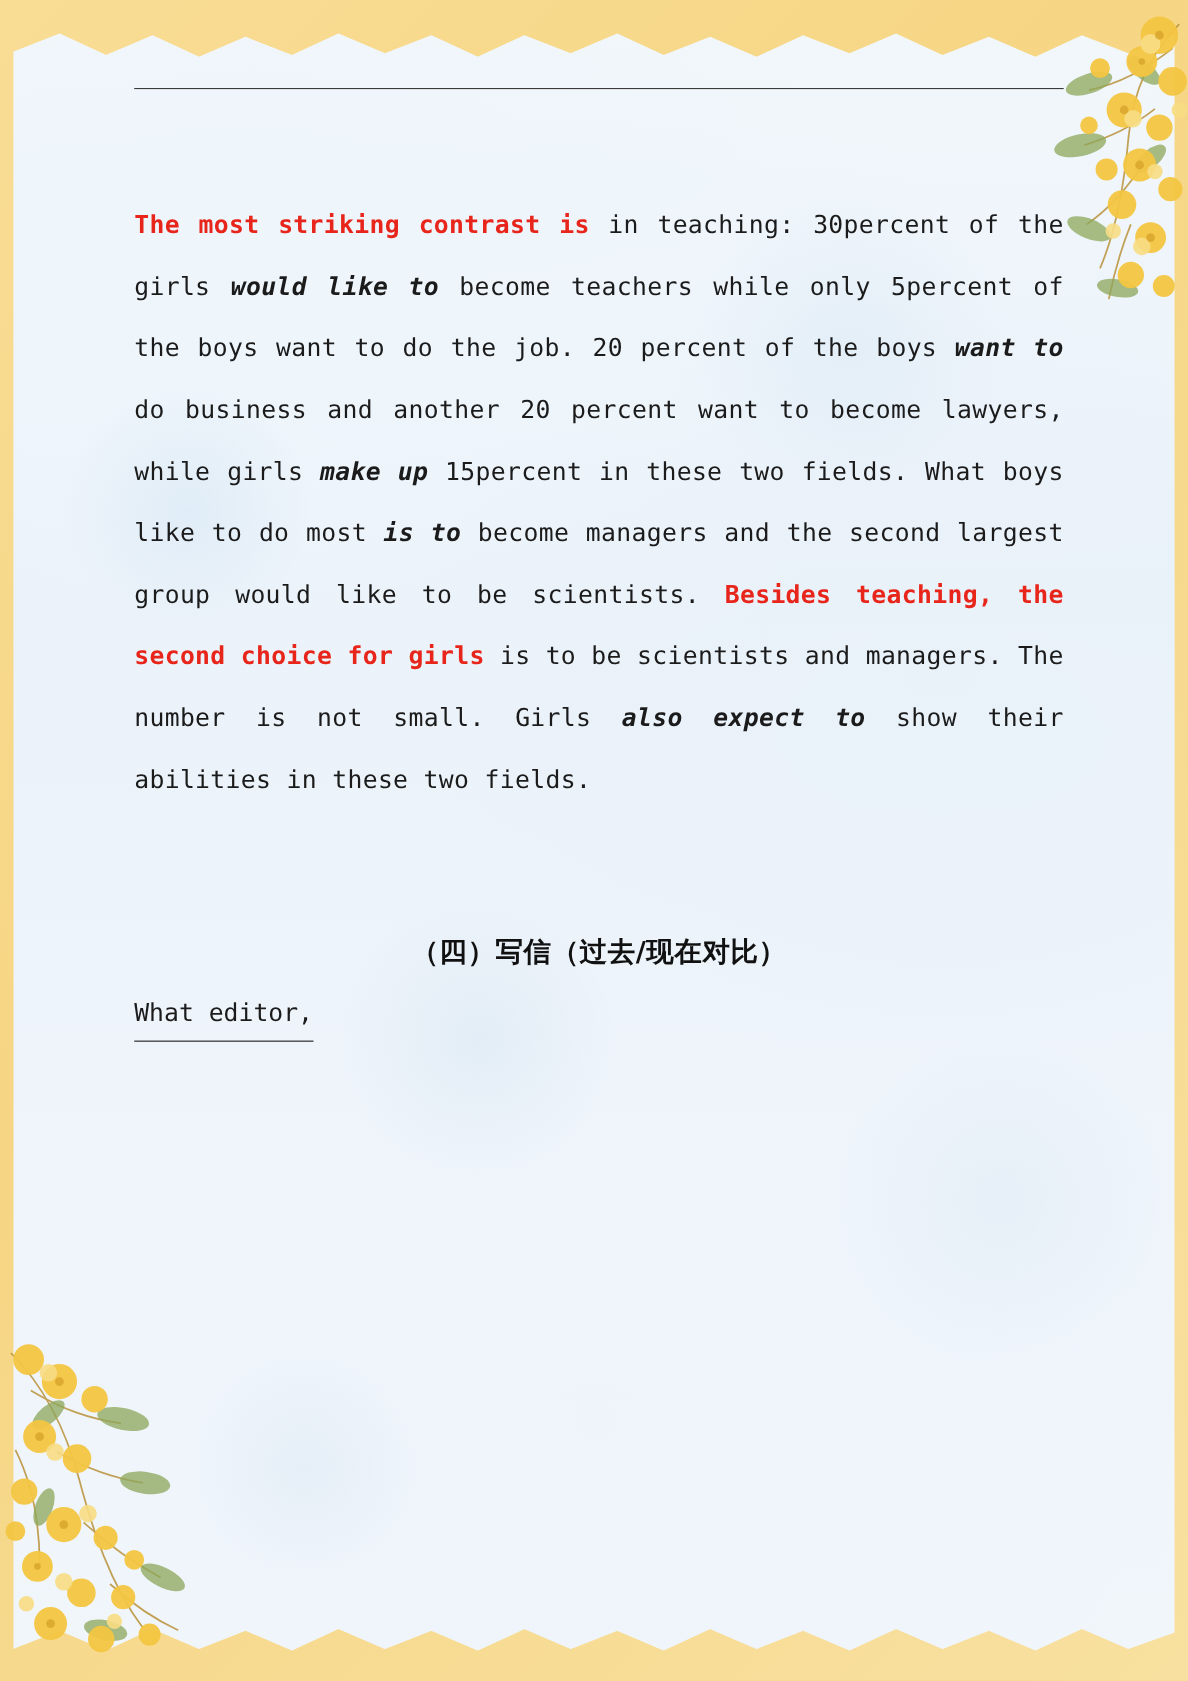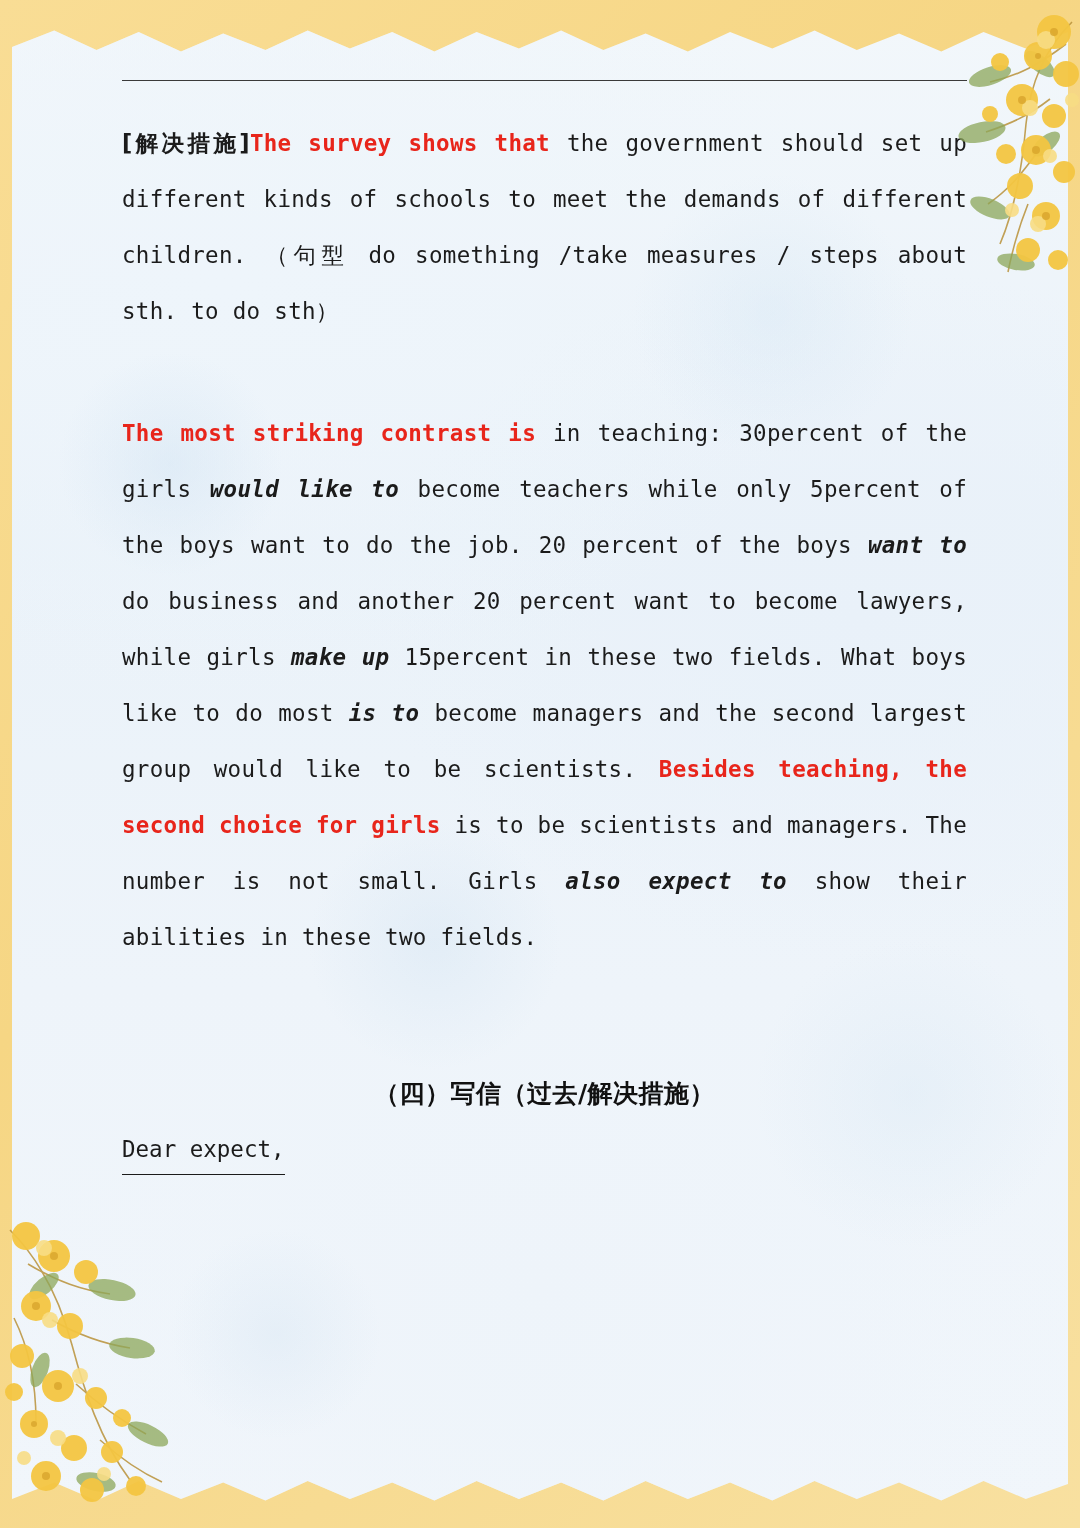--- a/index.html
+++ b/index.html
@@ -242,32 +242,29 @@
           <circle cx="46" cy="286" r="4"></circle>
         <circle cx="34" cy="234" r="3"></circle>
       </g>
     </g>
   </svg>
 
   <div class="content">
 
     <div class="hr-rule"></div>
 
-    <p class="para">
-      <span class="cn">[解决措施]</span><span class="redbold">The survey shows that</span><span> the government should set up different kinds of schools to meet the demands of different children. （句型 do something /take measures / steps about sth. to do sth）</span>
-    </p>
 
     <div class="gap-block"></div>
 
 
 
     <p class="para">
       <span class="redbold">The most striking contrast is</span><span> in teaching: 30percent of the girls </span><span class="bold">would like to</span><span> become teachers while only 5percent of the boys want to do the job. 20 percent of the boys </span><span class="bold">want to</span><span> do business and another 20 percent want to become lawyers, while girls </span><span class="bold">make up</span><span> 15percent in these two fields. What boys like to do most </span><span class="bold">is to</span><span> become managers and the second largest group would like to be scientists. </span><span class="redbold">Besides teaching, the second choice for girls</span><span> is to be scientists and managers. The number is not small. Girls </span><span class="bold">also expect to</span><span> show their abilities in these two fields.</span>
     </p>
 
     <div class="gap-block"></div>
 
-    <h2 class="section-title">（四）写信（过去/解决措施）</h2>
-
-    <p class="salutation">Dear expect,</p>
+    <h2 class="section-title">（四）写信（过去/现在对比）</h2>
+
+    <p class="salutation">What editor,</p>
 
   </div>
 </div>
 
 </body></html>

